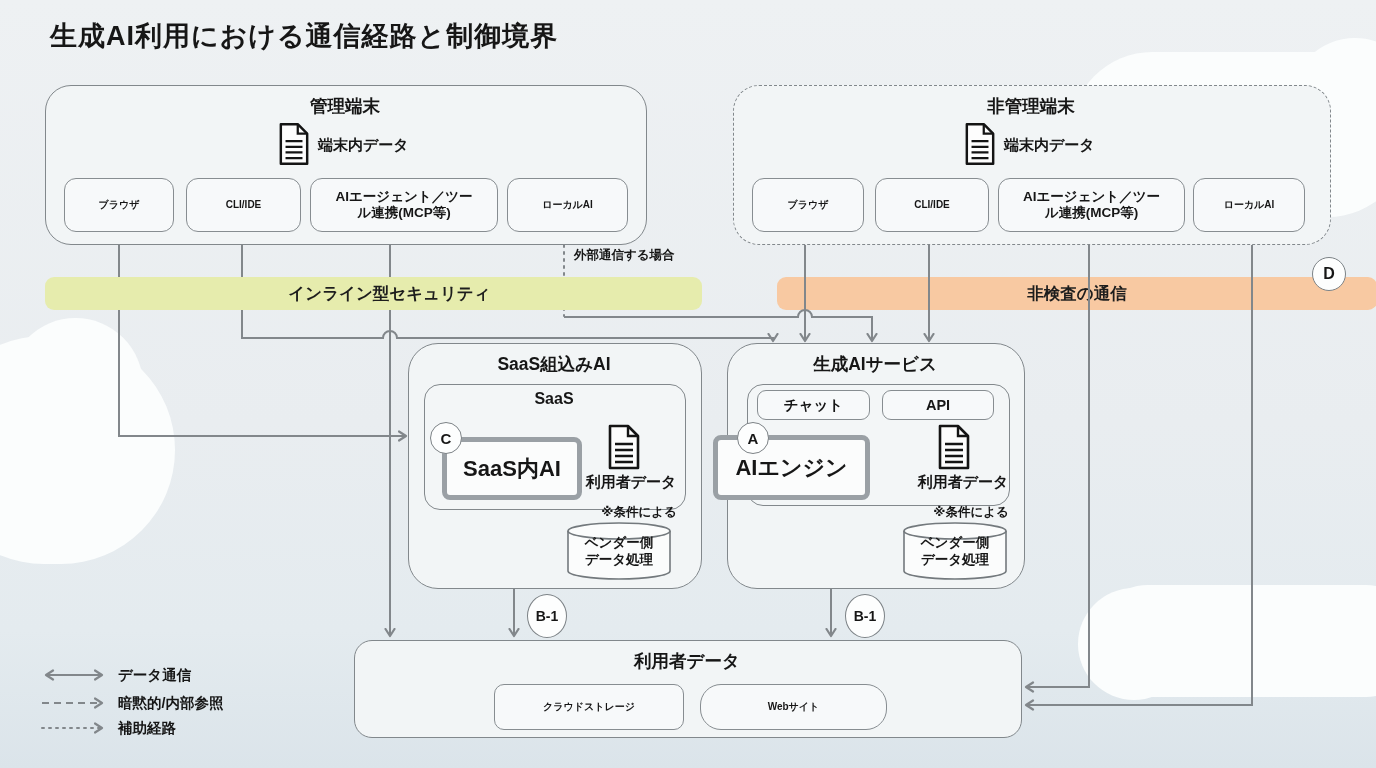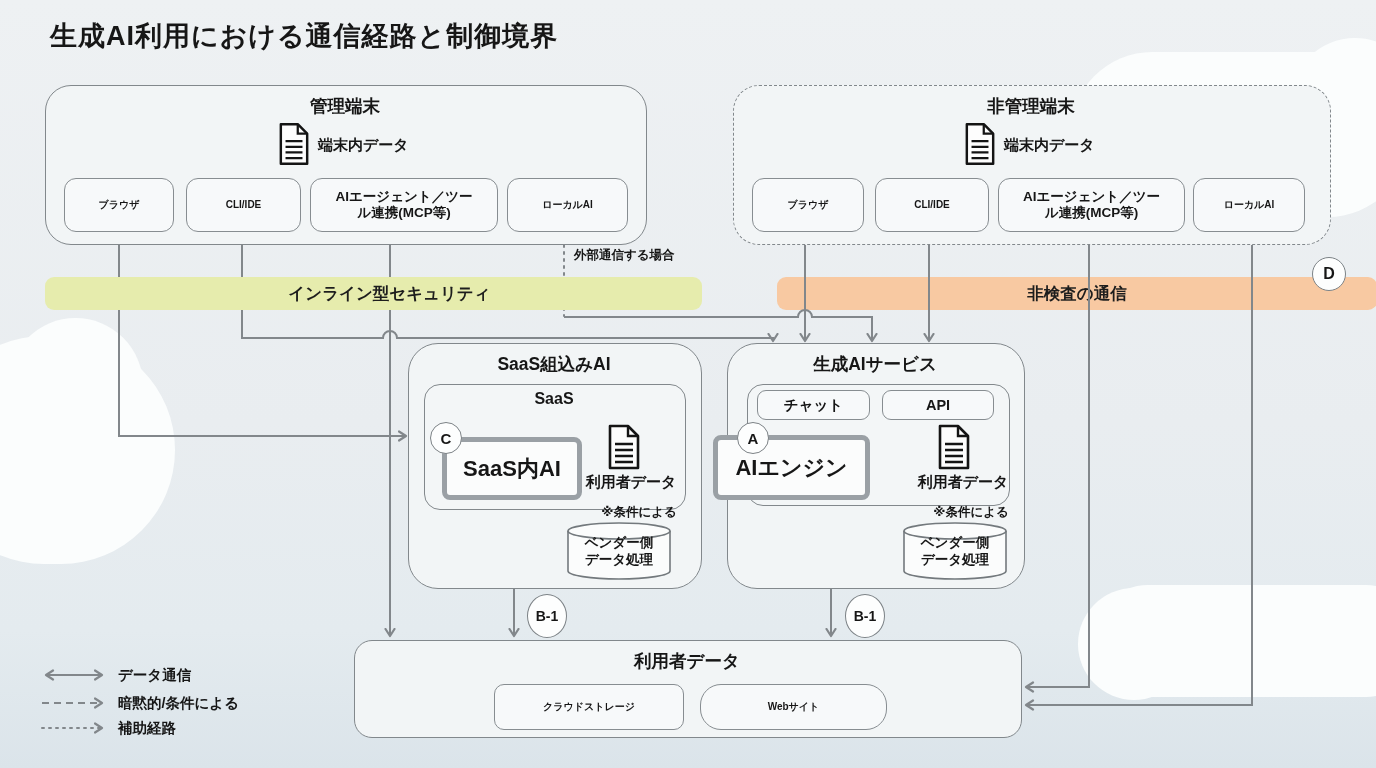--- a/index.html
+++ b/index.html
@@ -207,16 +207,16 @@
   <div class="panel" style="left:354px;top:640px;width:666px;height:96px;border-radius:18px;"></div>
   <div class="panel-title" style="left:354px;top:649px;width:666px;">利用者データ</div>
   <div class="devbox" style="left:494px;top:684px;width:188px;height:44px;border-radius:10px;">
     <span>クラウドストレージ</span>
   </div>
   <div class="devbox" style="left:700px;top:684px;width:185px;height:44px;border-radius:21px;">
     <span>Webサイト</span>
   </div>
 
   <div class="legend-label" style="left:118px;top:666px;">データ通信</div>
-  <div class="legend-label" style="left:118px;top:694px;">暗黙的/条件による</div>
+  <div class="legend-label" style="left:118px;top:694px;">暗黙的/内部参照</div>
   <div class="legend-label" style="left:118px;top:719px;">補助経路</div>
 
 </div>
 
 </body></html>

